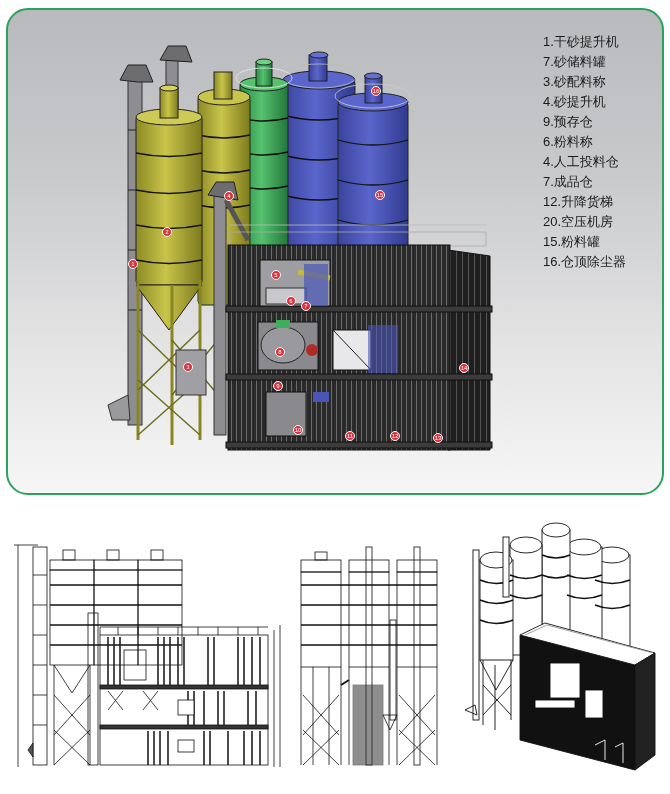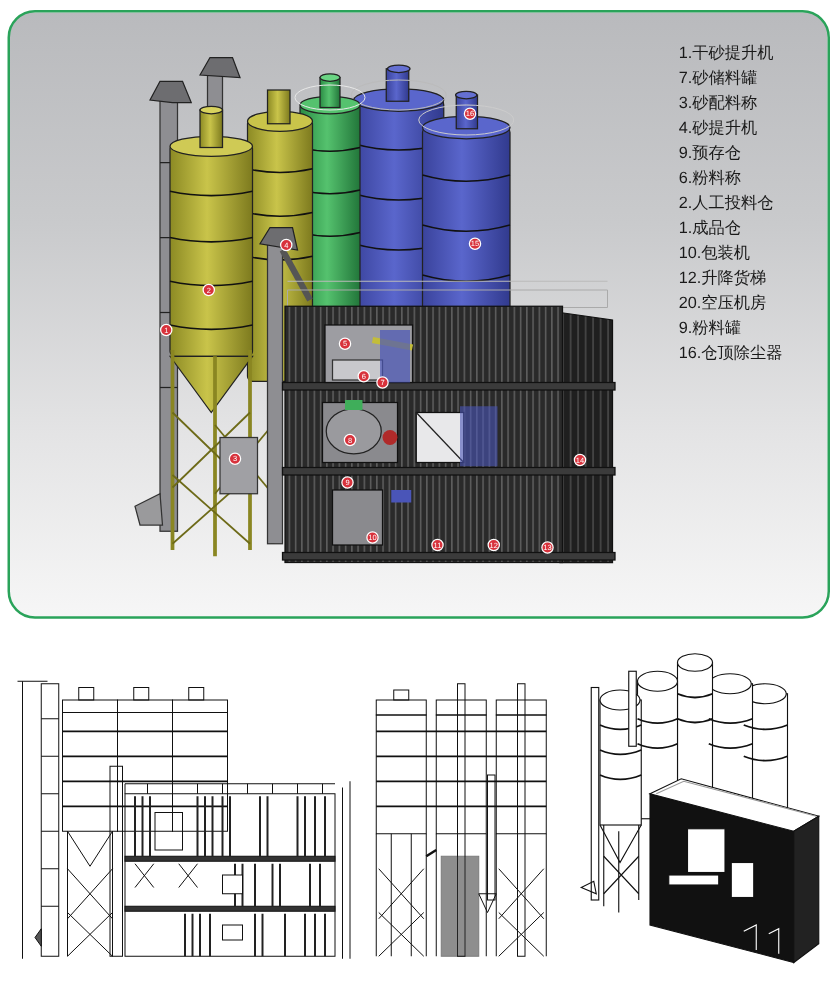--- a/index.html
+++ b/index.html
@@ -232,26 +232,25 @@
       </g>
   </svg>
 
   <ul class="legend">
     <li>1.干砂提升机</li>
     <li>7.砂储料罐</li>
     <li>3.砂配料称</li>
     <li>4.砂提升机</li>
     <li>9.预存仓</li>
     <li>6.粉料称</li>
-    <li>2.人工投料仓</li>
-    <li>1.成品仓</li>
-    <li>10.包装机</li>
+    <li>4.人工投料仓</li>
+    <li>7.成品仓</li>
     <li>12.升降货梯</li>
     <li>20.空压机房</li>
-    <li>9.粉料罐</li>
+    <li>15.粉料罐</li>
     <li>16.仓顶除尘器</li>
   </ul>
 </div>
 
 <svg id="elev-front" class="drawing" viewBox="0 0 285 240" xmlns="http://www.w3.org/2000/svg" fill="none" stroke="#111" stroke-width="0.8">
   <line x1="10" y1="10" x2="10" y2="232"></line>
   <line x1="6" y1="10" x2="30" y2="10"></line>
   <rect x="25" y="12" width="14" height="218"></rect>
   <line x1="25" y1="40" x2="39" y2="40"></line>
     <line x1="25" y1="70" x2="39" y2="70"></line>

